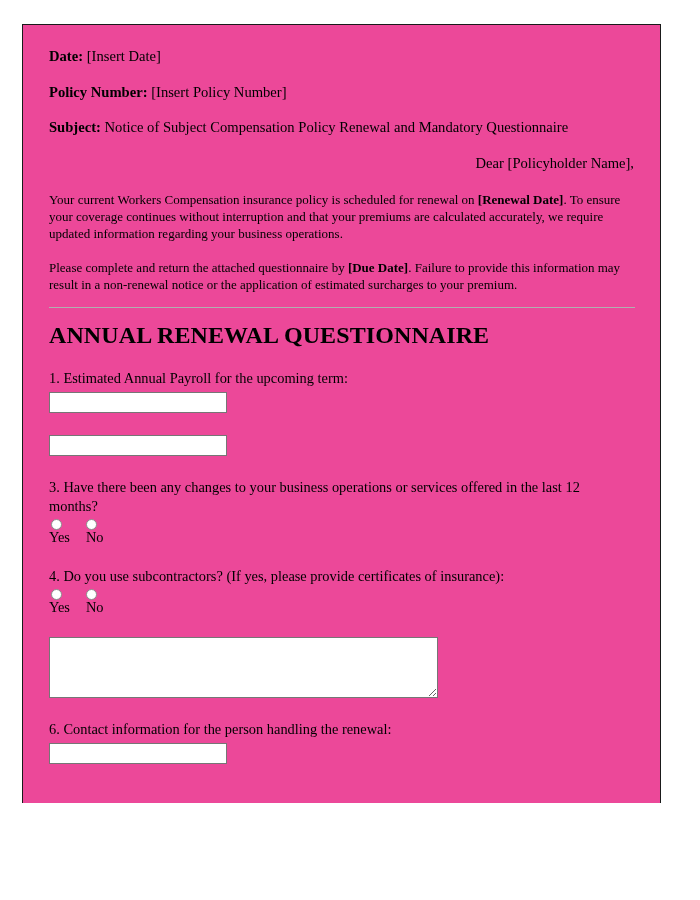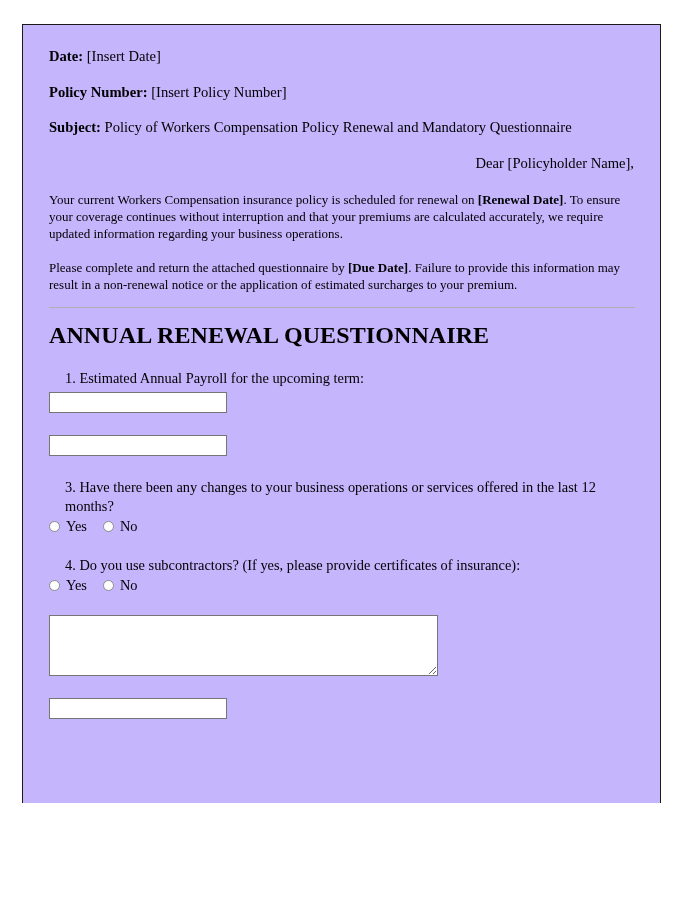--- a/index.html
+++ b/index.html
@@ -20,21 +20,21 @@
     position: absolute;
     left: 22px;
     top: 24px;
     width: 639px;
     height: 779px;
     box-sizing: border-box;
     border-left: 1.3px solid #1a1a1a;
     border-top: 1.3px solid #1a1a1a;
     border-right: 1.3px solid #1a1a1a;
     border-bottom: none;
-    background: #c4b5fd;
+    background: #ec4899;
     overflow: hidden;
   }
 
   .page-inner {
     padding: 22px 26px 0 26px;
   }
 
   
   .meta-line {
     font-size: 14.6px;
@@ -80,21 +80,21 @@
     margin: 0 0 20px 0;
     letter-spacing: 0.1px;
   }
 
   .question {
     margin: 0 0 12px 0;
   }
   .question-text {
     font-size: 14.4px;
     line-height: 1.3;
-    margin: 0 0 4px 16px;
+    margin: 0 0 4px 0;
     max-width: 575px;
   }
 
   .text-input {
     display: block;
     width: 178px;
     height: 21px;
     box-sizing: border-box;
     border: 1px solid #767676;
     background: #ffffff;
@@ -127,20 +127,21 @@
   .radio-row {
     display: flex;
     align-items: center;
     margin: 2px 0 22px 0;
     font-size: 14.4px;
   }
   .radio-option {
     display: flex;
     align-items: center;
     margin-right: 16px;
+    flex-direction: column;
   }
   .radio-dot {
     width: 11px;
     height: 11px;
     box-sizing: border-box;
     border: 1px solid #8c8c8c;
     border-radius: 50%;
     background: #ffffff;
     margin-right: 6px;
     flex: none;
@@ -165,21 +166,21 @@
       <span>[Insert Date]</span>
     </p>
 
     <p class="meta-line">
       <span class="meta-label">Policy Number:</span>
       <span>[Insert Policy Number]</span>
     </p>
 
     <p class="meta-line">
       <span class="meta-label">Subject:</span>
-      <span>Policy of Workers Compensation Policy Renewal and Mandatory Questionnaire</span>
+      <span>Notice of Subject Compensation Policy Renewal and Mandatory Questionnaire</span>
     </p>
 
     <p class="salutation">Dear [Policyholder Name],</p>
 
     <p class="body-para">
       <span>Your current Workers Compensation insurance policy is scheduled for renewal on </span><span class="strong-inline">[Renewal Date]</span><span>. To ensure your coverage continues without interruption and that your premiums are calculated accurately, we require updated information regarding your business operations.</span>
     </p>
 
     <p class="body-para second">
       <span>Please complete and return the attached questionnaire by </span><span class="strong-inline">[Due Date]</span><span>. Failure to provide this information may result in a non-renewal notice or the application of estimated surcharges to your premium.</span>
@@ -224,17 +225,18 @@
           <span class="radio-label">No</span>
         </label>
       </div>
     </div>
 
     <div class="question">
       <textarea class="textarea-input" style=""></textarea>
     </div>
 
     <div class="question">
+      <p class="question-text">6. Contact information for the person handling the renewal:</p>
       <input class="text-input q6-input" type="text" value="" style="">
     </div>
 
   </div>
 </div>
 
 </body></html>

